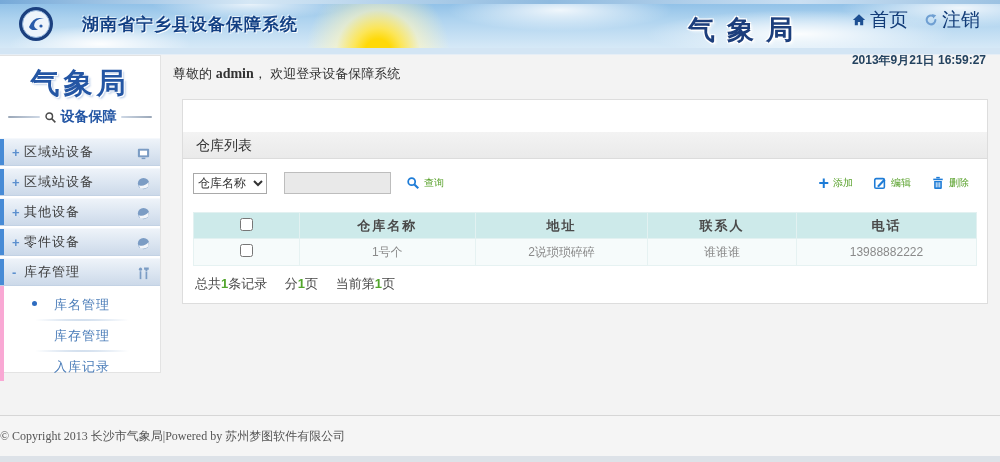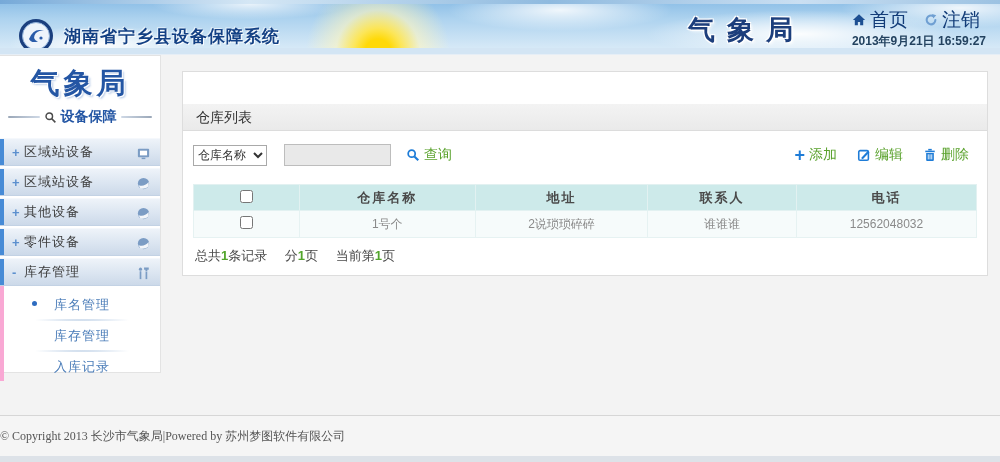--- a/index.html
+++ b/index.html
@@ -13,32 +13,32 @@
       radial-gradient(circle at 378px 52px, #ffd908 0 13px, rgba(255,230,80,.95) 24px, rgba(255,246,190,.6) 42px, rgba(255,255,255,0) 72px),
       radial-gradient(ellipse 130px 26px at 100px 44px, rgba(255,255,255,.95), rgba(255,255,255,0) 70%),
       radial-gradient(ellipse 140px 22px at 250px 4px, rgba(255,255,255,.8), rgba(255,255,255,0) 70%),
       radial-gradient(ellipse 160px 30px at 560px 10px, rgba(255,255,255,.85), rgba(255,255,255,0) 70%),
       radial-gradient(ellipse 220px 34px at 800px 34px, rgba(255,255,255,.95), rgba(255,255,255,0) 70%),
       radial-gradient(ellipse 170px 28px at 960px 8px, rgba(255,255,255,.85), rgba(255,255,255,0) 70%),
       linear-gradient(180deg,#8abde6 0%,#aed3ef 40%,#d6e9f7 100%);
   }
   .topstrip { position:absolute; left:0; top:0; width:100%; height:4px;
     background:linear-gradient(90deg,#76a9d8,#d5e7f5 25%,#8fbadf 55%,#cadff2 80%,#9cc2e2); }
-  .brand { position:absolute; left:18px; top:18px; display:flex; align-items:center; gap:10px; }
+  .brand { position:absolute; left:18px; top:6px; display:flex; align-items:center; gap:28px; }
   .logo-badge { width:36px; height:36px; flex:0 0 36px; }
   .brand-title { font-size:17px; font-weight:bold; color:#134084; letter-spacing:1px;
     text-shadow:1px 1px 0 rgba(255,255,255,.9), -1px -1px 0 rgba(255,255,255,.6); }
   .bureau-name { position:absolute; left:688px; top:12px; font-size:27px; font-weight:bold; color:#1c3e7c;
     letter-spacing:12px; text-shadow:1px 1px 0 #fff,-1px -1px 0 #fff,1px -1px 0 #fff,-1px 1px 0 #fff,2px 2px 3px rgba(255,255,255,.8); }
   .topnav { position:absolute; right:14px; top:7px; text-align:left; }
   .nav-links { display:flex; align-items:center; gap:16px; }
   .nav-link { display:flex; align-items:center; gap:4px; cursor:pointer; text-decoration:none; }
   .nav-link span.txt { font-size:19px; font-weight:normal; color:#123c78; }
   .nav-icon { width:14px; height:14px; display:inline-block; }
-  .datetime { margin-top:0; font-size:12px; font-weight:bold; color:#23425f; }
+  .datetime { margin-top:19px; font-size:12px; font-weight:bold; color:#23425f; }
 
   .subbar { position:absolute; left:0; top:48px; width:1000px; height:7px; background:#d3e5f4; border-bottom:1px solid #e6eef6; }
 
   
   .sidebar { position:absolute; left:0; top:55px; width:161px; height:318px; background:#fff;
     border:1px solid #e3e3e3; border-left:none; padding-top:8px; }
   .side-brand-title { text-align:center; font-size:29px; font-weight:bold; color:#2456a4; letter-spacing:4px;
     text-shadow:1px 1px 0 #fff,-1px -1px 0 #fff,2px 2px 2px rgba(180,200,230,.9); }
   .side-brand-sub { display:flex; align-items:center; justify-content:center; gap:4px; margin:4px 8px 12px 8px; }
   .side-brand-sub .line { flex:1; height:2px; background:linear-gradient(90deg,#9aa7b8,#cfd9e6); border-radius:1px; }
@@ -64,21 +64,21 @@
   .greeting { margin:10px 0 0 12px; font-size:13px; color:#333; }
   .greeting b { font-family:"Liberation Serif","DejaVu Serif",serif; font-size:14px; }
   .panel { margin:16px 12px 0 21px; background:#fff; border:1px solid #ddd; }
   .panel-header { height:27px; line-height:26px; background:linear-gradient(180deg,#f3f3f3,#eaeaea);
     border-bottom:1px solid #dcdcdc; padding-left:13px; font-size:14px; color:#333;margin-top:32px; }
   .toolbar { display:flex; align-items:center; padding:13px 10px 12px 10px; }
   .field-select { width:74px; height:21px; font-size:12px; color:#333; border:1px solid #a9a9a9; background:#fff; }
   .search-input { margin-left:17px; width:107px; height:22px; border:1px solid #bdbdbd; background:#e9e9e9; padding:0 5px; font-size:12px; color:#333; }
   .link-btn { display:flex; align-items:center; gap:4px; cursor:pointer; }
   .search-btn { margin-left:15px; }
-  .link-btn .glabel { font-size:14px; color:#5aa22d; }
+  .link-btn .glabel { font-size:10px; color:#5aa22d; }
   .icon14 { width:14px; height:14px; display:inline-block; }
   .toolbar-actions { margin-left:auto; display:flex; align-items:center; gap:20px; padding-right:8px; }
   .plus-glyph { color:#1e7cd7; font-size:18px; font-weight:bold; line-height:14px; }
 
   table.grid { width:calc(100% - 20px); margin:6px 10px 0 10px; border-collapse:collapse; }
   table.grid th { background:#cdeaea; border:1px solid #e2f1f1; height:26px; font-size:13px; color:#4a4a4a;
     letter-spacing:2px; font-weight:bold; }
   table.grid td { background:#f6fbfb; border:1px solid #e6f2f2; border-top:1px solid #fff; height:27px;
     text-align:center; font-size:12px; color:#8a8a8a;margin-left:20px; }
   table.grid .col-check { width:13.5%; }
@@ -214,20 +214,24 @@
         <span class="slabel">库存管理</span>
       </div>
       <div class="sub-divider"></div>
       <div class="submenu-item">
         <span class="slabel">入库记录</span>
       </div>
     </div>
   </aside>
 
   <main class="main">
+    <div class="greeting">
+      <span>尊敬的</span>
+      <b>admin</b><span>，  欢迎登录设备保障系统</span>
+    </div>
 
     <section class="panel">
       <div class="panel-header">仓库列表</div>
 
       <div class="toolbar">
         <select class="field-select">
           <option>仓库名称</option>
         </select>
         <input class="search-input" type="text" value="" style="">
         <a class="link-btn search-btn">
@@ -277,21 +281,21 @@
           </tr>
         </thead>
         <tbody>
           <tr>
             <td>
               <input type="checkbox" style="">
             </td>
             <td>1号个</td>
             <td>2说琐琐碎碎</td>
             <td>谁谁谁</td>
-            <td>12562048032</td>
+            <td>13988882222</td>
           </tr>
         </tbody>
       </table>
 
       <div class="pagination">
         <span class="grp"><span>总共</span><span class="num">1</span><span>条记录</span></span>
         <span class="grp"><span>分</span><span class="num">1</span><span>页</span></span>
         <span class="grp"><span>当前第</span><span class="num">1</span><span>页</span></span>
       </div>
     </section>

